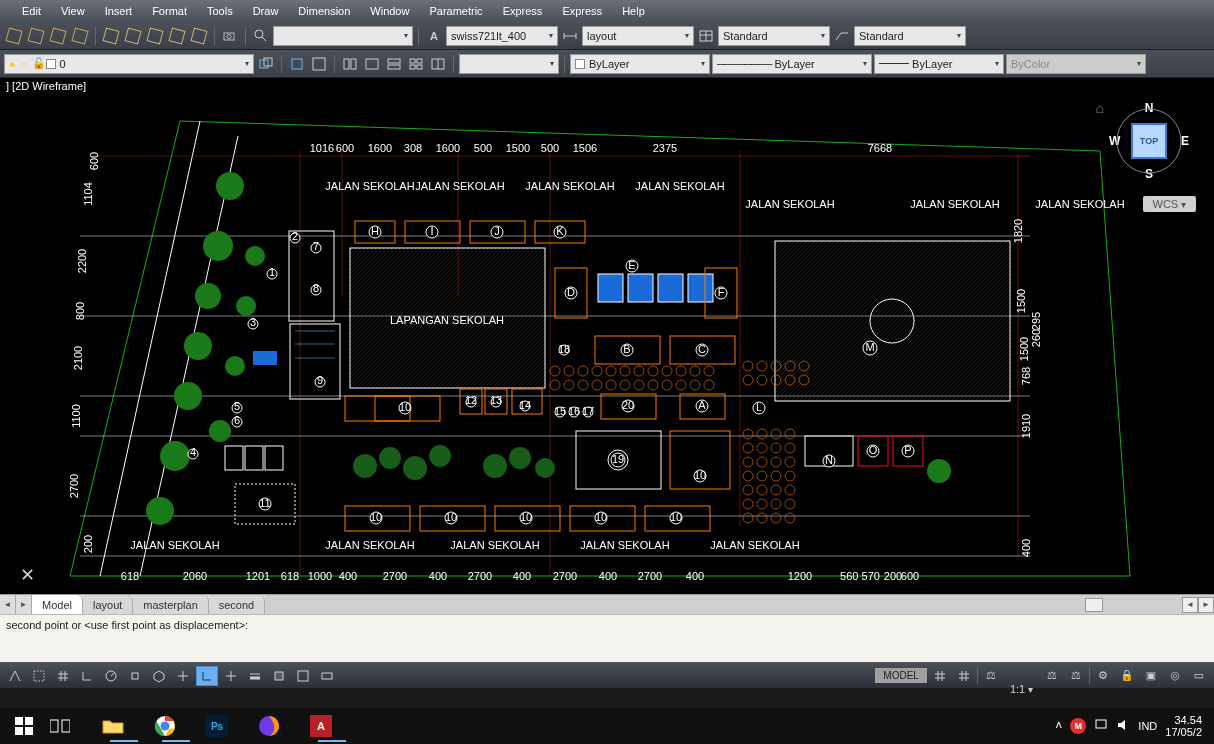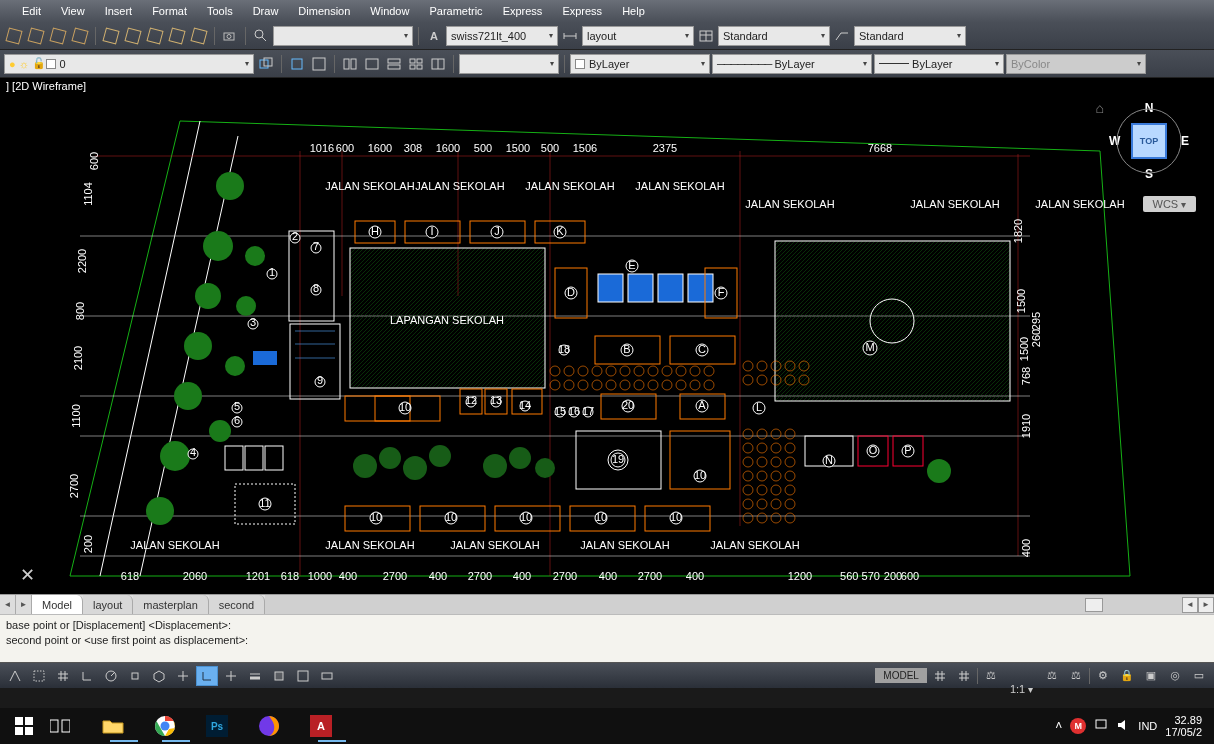--- a/index.html
+++ b/index.html
@@ -649,21 +649,20 @@
   <div class="ltab">masterplan</div>
   <div class="ltab">second</div>
   <div class="hscroll">
     <div class="arrowbtn" style="margin-left:auto">◄</div>
     <div class="thumb"></div>
     <div class="arrowbtn">►</div>
   </div>
 </div>
 
 <div class="cmdline">
-  <div>base point or [Displacement] &lt;Displacement&gt;:</div>
   <div>second point or &lt;use first point as displacement&gt;:</div>
 </div>
 
 <div class="statusbar">
   <div class="sbtn">
       <svg width="14" height="14">
         <path d="M2 12 L7 2 L12 12" fill="none" stroke="#ccc"></path>
       </svg>
     </div>
   <div class="sbtn">
@@ -821,17 +820,17 @@
     <span style="font-size:12px">˄</span>
     <span style="width:16px;height:16px;border-radius:50%;background:#e03030;color:#fff;display:inline-flex;align-items:center;justify-content:center;font-size:9px;font-weight:bold">M</span>
     <span><svg width="14" height="14">
           <rect x="2" y="2" width="10" height="8" fill="none" stroke="#fff"></rect>
         </svg></span>
     <span><svg width="14" height="14">
           <path d="M2 5h3l4-3v10l-4-3H2z" fill="#fff"></path>
         </svg></span>
     <span>IND</span>
     <div class="clock">
-      <div>32.89</div>
+      <div>34.54</div>
       <div>17/05/2</div>
     </div>
   </div>
 </div>
 
 </body></html>

